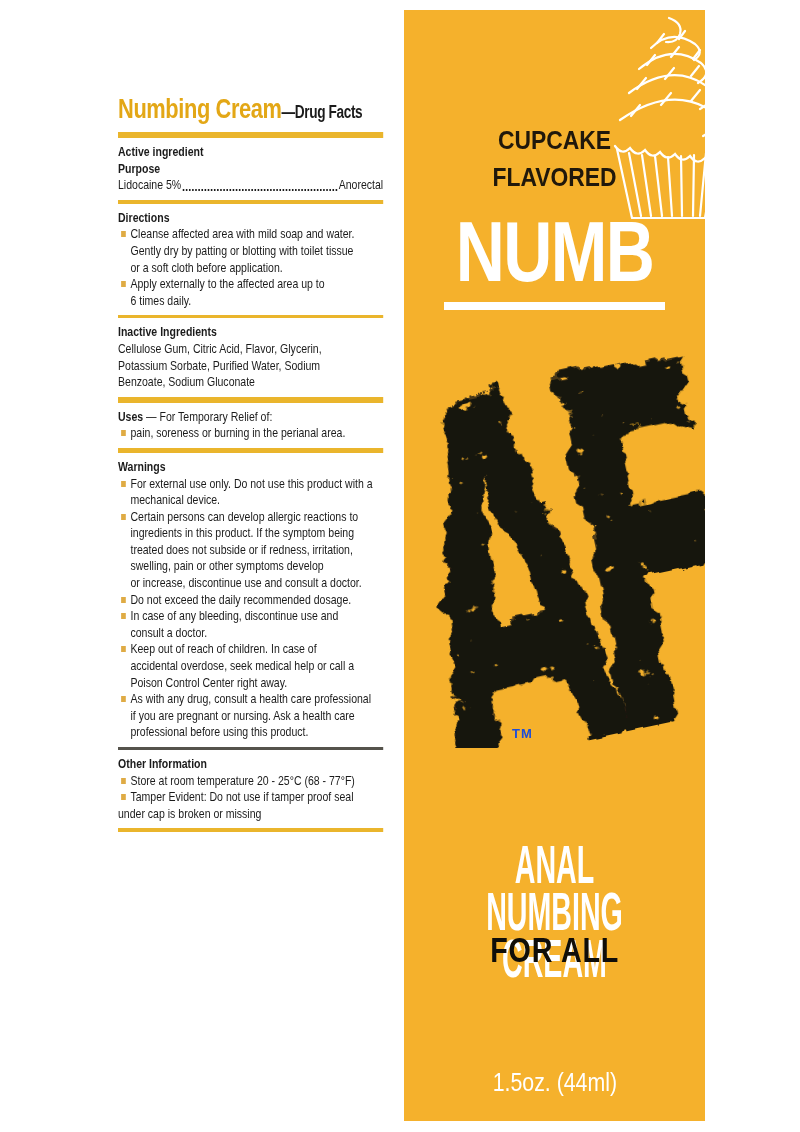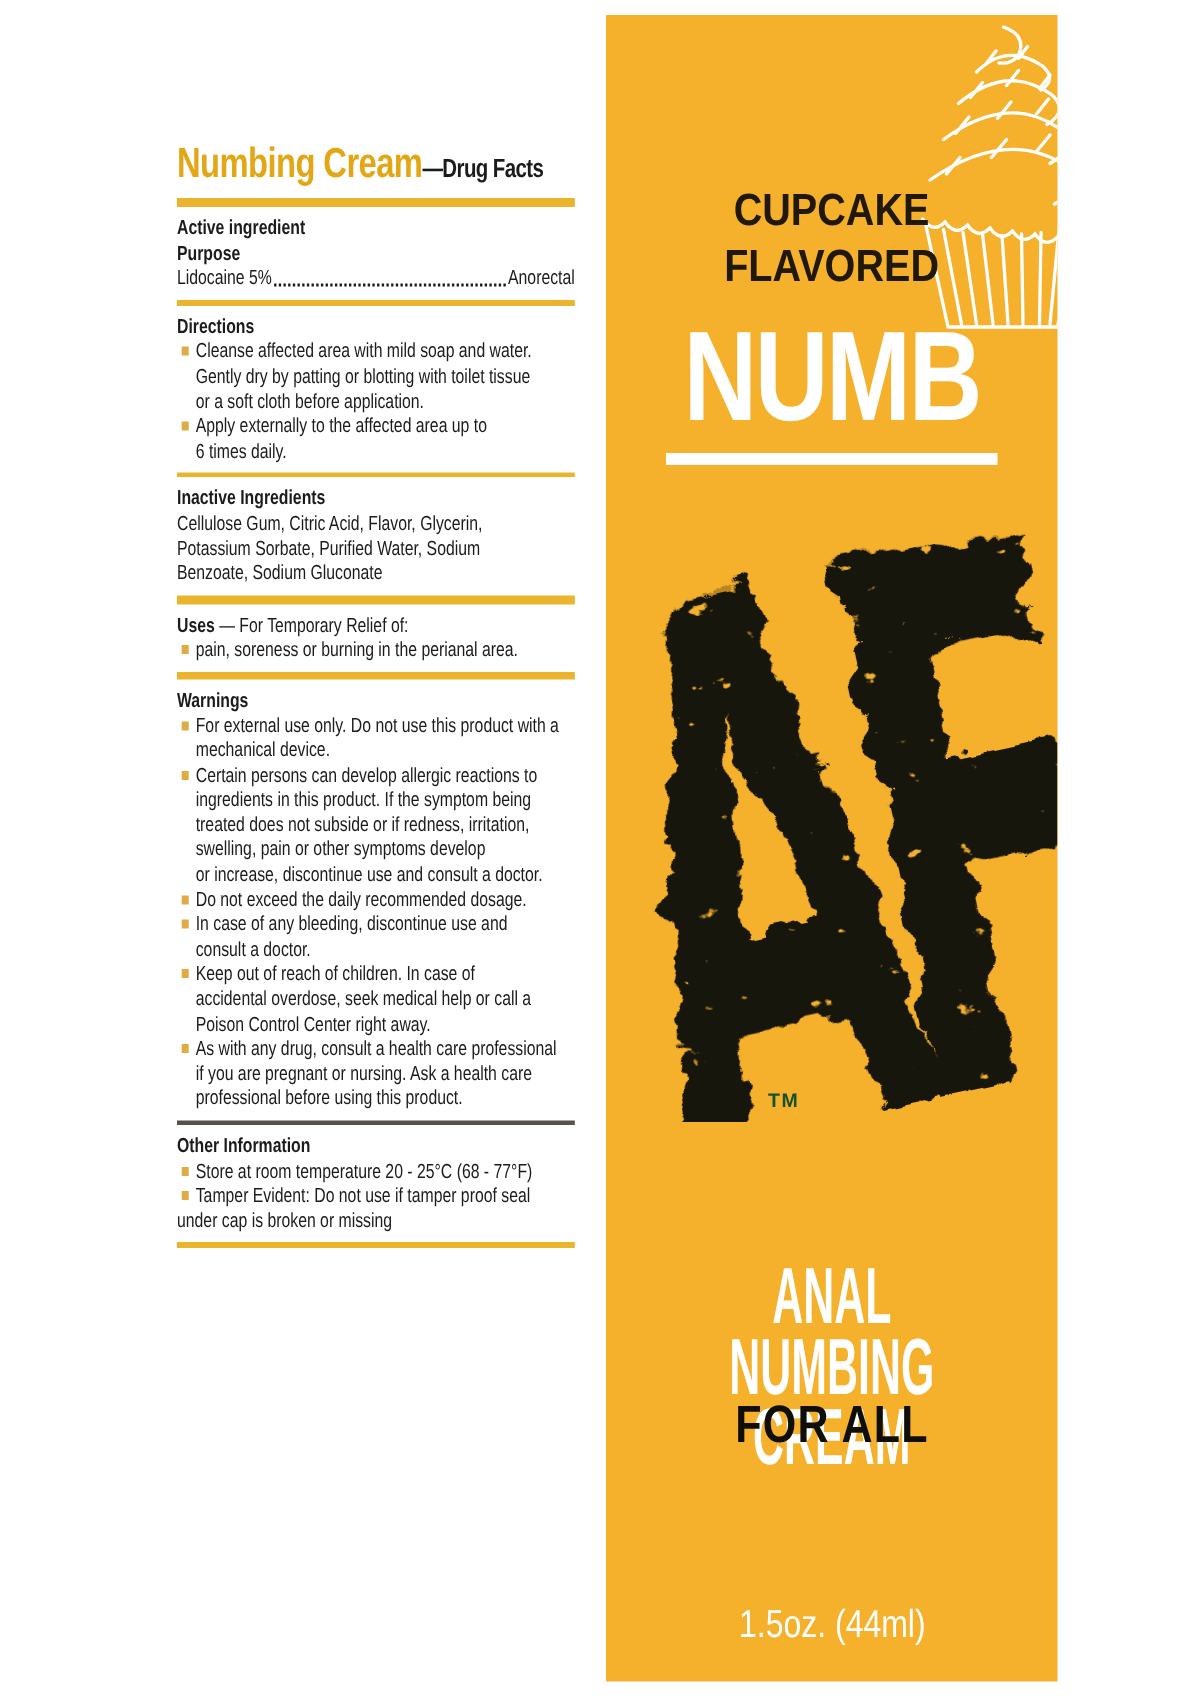--- a/index.html
+++ b/index.html
@@ -34,27 +34,27 @@
   .leader{flex:1;border-bottom:2px dotted #1b1b1b;align-self:flex-end;margin:0 2px 3px;}
 
   
   .panel{
     position:absolute;left:404px;top:10px;width:301px;height:1111px;
     background:#F5B12C;overflow:hidden;
   }
   .cond{display:inline-block;transform:scaleX(0.88);transform-origin:center top;white-space:pre-line;}
   .cupcake{position:absolute;top:2px;right:-18px;}
   .flavor{position:absolute;top:112px;left:0;right:0;text-align:center;
-    color:#20180B;font-weight:bold;font-size:30px;line-height:37px;}
+    color:#20180B;font-weight:bold;font-size:26px;line-height:37px;}
   .numb{position:absolute;top:199px;left:0;right:0;text-align:center;
     color:#ffffff;font-weight:bold;font-size:85px;line-height:85px;text-decoration:underline;}
   .numb .cond{transform:scaleX(0.8);letter-spacing:-2px;}
   .wrule{position:absolute;top:292px;left:40px;width:221px;height:8px;background:#ffffff;}
   .af{position:absolute;top:300px;left:0;}
-  .tm{position:absolute;top:716px;left:108px;color:#14532d;font-size:13px;font-weight:bold;letter-spacing:1px;}
+  .tm{position:absolute;top:716px;left:108px;color:#1d4ed8;font-size:13px;font-weight:bold;letter-spacing:1px;}
   .product{position:absolute;top:795px;left:0;right:0;text-align:center;
     color:#ffffff;font-weight:bold;font-size:53px;line-height:47px;margin-top:36px;}
   .product .cond{transform:scaleX(0.54);}
   .for-all{position:absolute;top:922px;left:0;right:0;text-align:center;
     color:#100e09;font-weight:bold;font-size:35px;line-height:35px;}
   .for-all .cond{transform:scaleX(0.82);letter-spacing:1px;}
   .size{position:absolute;top:1058px;left:0;right:0;text-align:center;
     color:#ffffff;font-size:26px;line-height:28px;}
   .size .cond{transform:scaleX(0.82);}
 </style>

